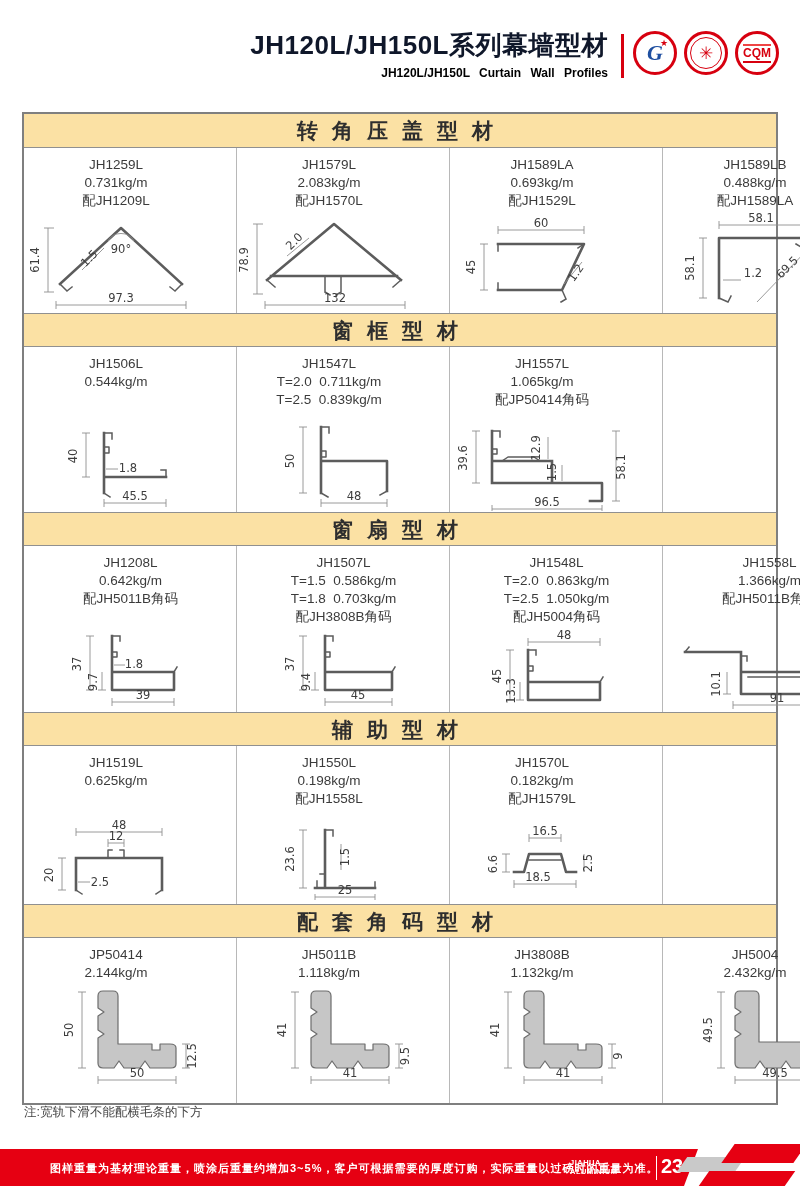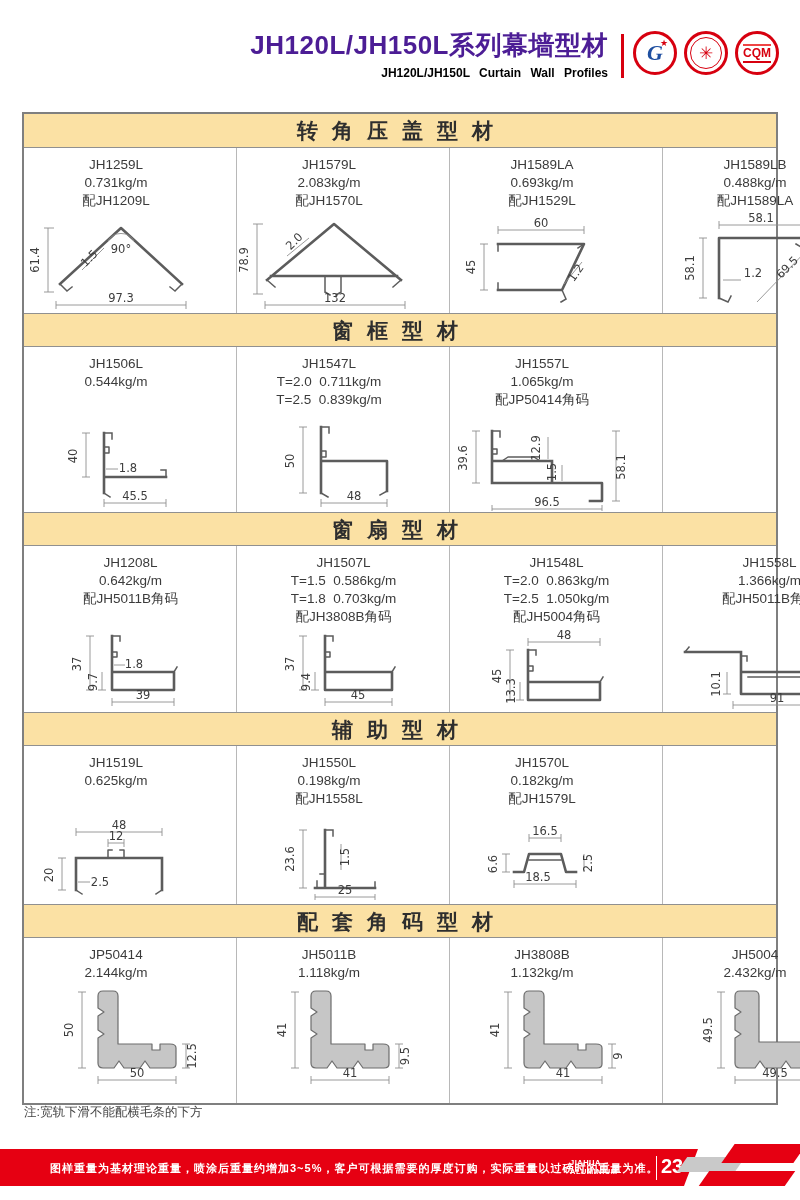--- a/index.html
+++ b/index.html
@@ -1,20 +1,20 @@
 <!DOCTYPE html>
 <html><head>
 <meta charset="utf-8">
 <style>
   html,body{margin:0;padding:0;background:#fff;}
   .page{position:relative;width:800px;height:1200px;background:#fff;overflow:hidden;
         font-family:"Liberation Sans",sans-serif;color:#3b3b3b;}
   
   .hdr-text{position:absolute;top:28px;right:192px;text-align:right;}
-  .hdr-title{font-size:26px;font-weight:bold;color:#4c1d95;letter-spacing:0.5px;}
+  .hdr-title{font-size:26px;font-weight:bold;color:#0f172a;letter-spacing:0.5px;}
   .hdr-sub{font-size:12px;font-weight:bold;color:#000000;margin-top:3px;word-spacing:6px;}
   .hdr-divider{position:absolute;left:621px;top:34px;width:3px;height:44px;background:#D7000F;}
   .logos{position:absolute;left:633px;top:31px;display:flex;gap:7px;}
   .logo{width:44px;height:44px;border:3px solid #D7000F;border-radius:50%;box-sizing:border-box;
         position:relative;display:flex;align-items:center;justify-content:center;background:#fff;}
   .l1g{font-size:22px;font-weight:bold;font-style:italic;color:#1f4fa0;font-family:"Liberation Serif",serif;}
   .l1s{position:absolute;top:4px;right:6px;color:#D7000F;font-size:9px;}
   .logo-inner{width:30px;height:30px;border:1px solid #D7000F;border-radius:50%;display:flex;
         align-items:center;justify-content:center;color:#D7000F;font-size:17px;}
   .l3t{color:#D7000F;font-weight:bold;font-size:12px;letter-spacing:0;border-top:2px solid #ef4444;

